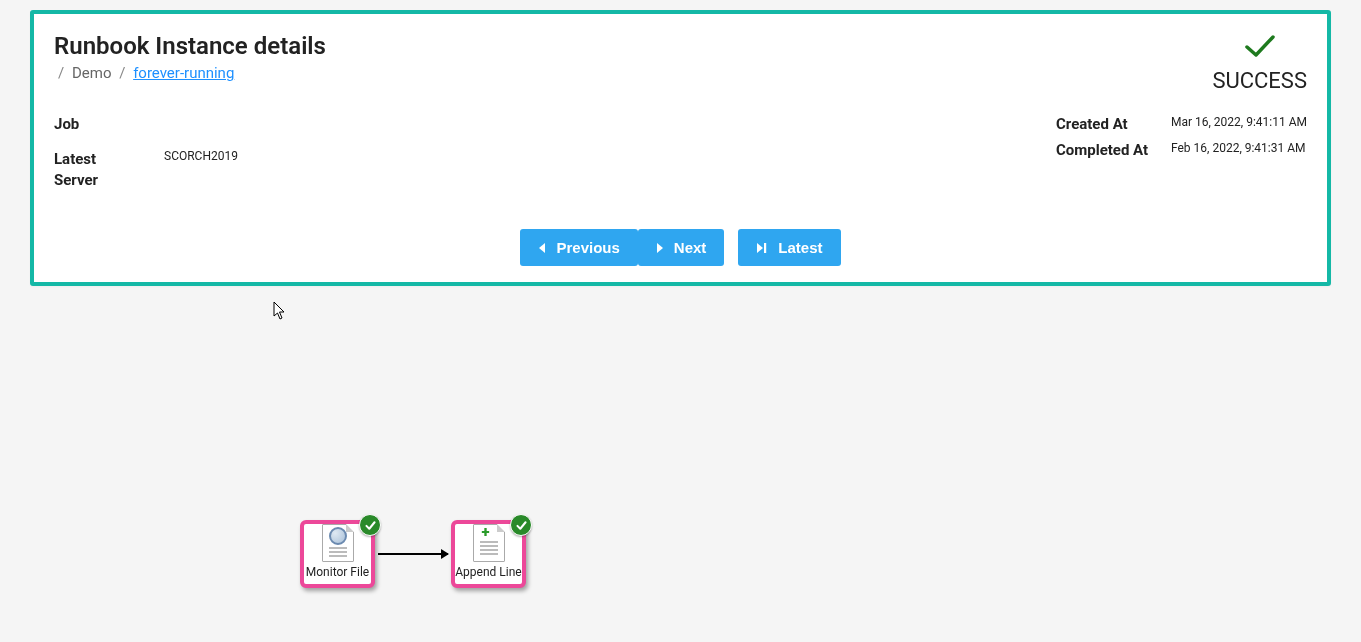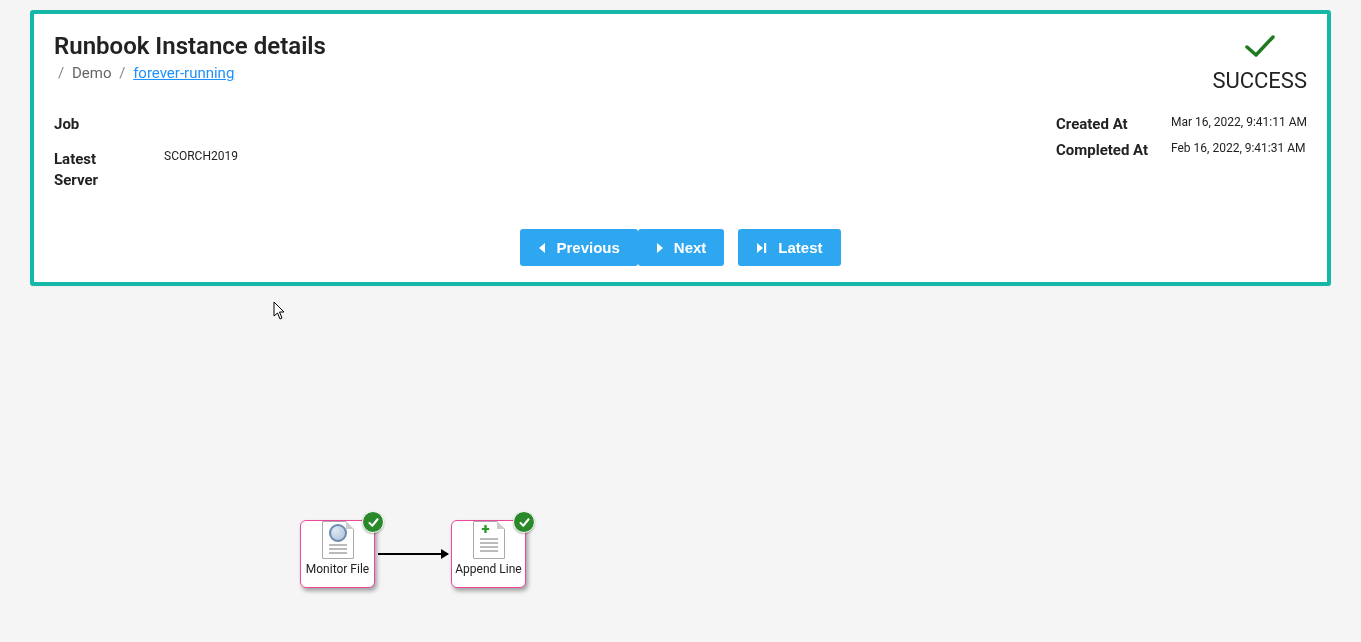--- a/index.html
+++ b/index.html
@@ -136,21 +136,21 @@
       position: absolute;
       left: 300px;
       top: 234px;
       display: flex;
       align-items: center;
     }
     .activity {
       width: 75px;
       height: 68px;
       background: #fff;
-      border: 1px solid #ec4899;
+      border: 4px solid #ec4899;
       border-radius: 6px;
       box-shadow: 2px 3px 4px rgba(0,0,0,0.35);
       position: relative;
       display: flex;
       flex-direction: column;
       align-items: center;
       padding-top: 0;
     }
     .activity-icon {
       width: 32px;

